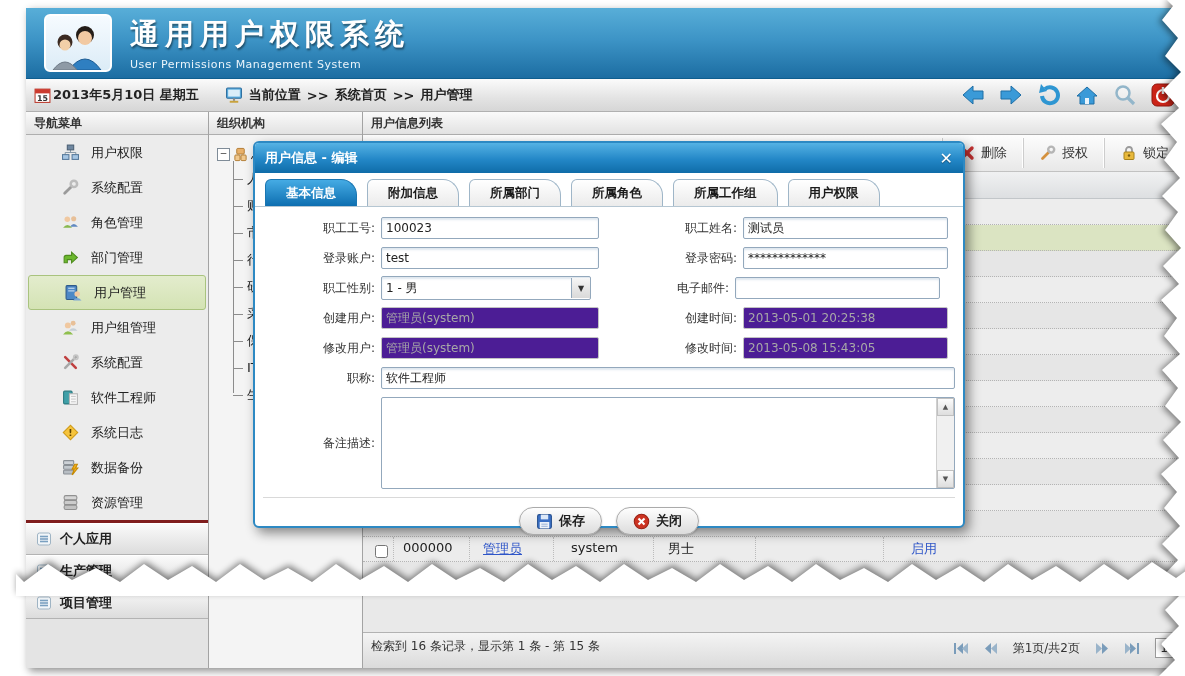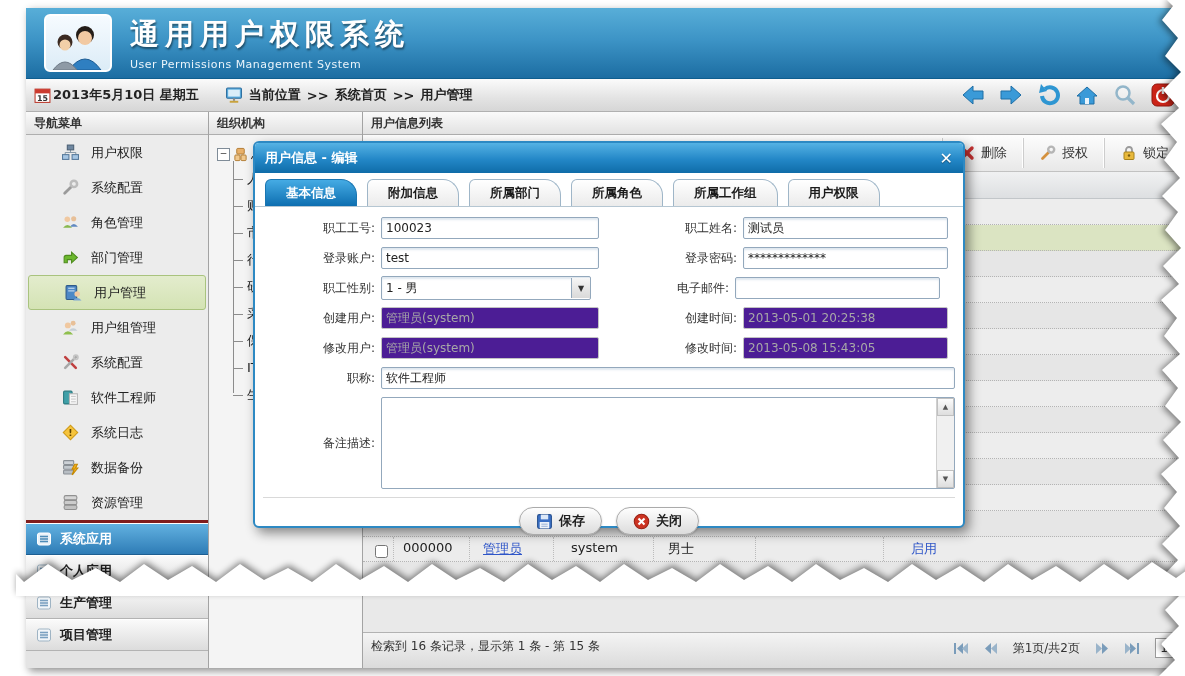--- a/index.html
+++ b/index.html
@@ -279,29 +279,20 @@
         <div class="nav-item">
           <svg width="17" height="17" viewBox="0 0 16 16">
             <rect x="2" y="1.5" width="12" height="4" rx="1.6" fill="#d6d6d6" stroke="#909090"></rect>
             <rect x="2" y="6" width="12" height="4" rx="1.6" fill="#cccccc" stroke="#909090"></rect>
             <rect x="2" y="10.5" width="12" height="4" rx="1.6" fill="#c2c2c2" stroke="#909090"></rect>
           </svg>
           <span class="lbl">资源管理</span>
         </div>
       </div>
       <div class="accordions">
-        <div class="acc active">
-          <svg width="16" height="16" viewBox="0 0 16 16">
-            <rect x="1.5" y="2" width="13" height="12" rx="2" fill="#eaf3fa" stroke="#ffffff"></rect>
-            <line x1="4" y1="5.5" x2="12" y2="5.5" stroke="#4d8cb8" stroke-width="1.6"></line>
-            <line x1="4" y1="8" x2="12" y2="8" stroke="#4d8cb8" stroke-width="1.6"></line>
-            <line x1="4" y1="10.5" x2="12" y2="10.5" stroke="#4d8cb8" stroke-width="1.6"></line>
-          </svg>
-          <span>系统应用</span>
-        </div>
         <div class="acc">
           <svg width="16" height="16" viewBox="0 0 16 16">
             <rect x="1.5" y="2" width="13" height="12" rx="2" fill="#f2f6f9" stroke="#9fb4c4"></rect>
             <line x1="4" y1="5.5" x2="12" y2="5.5" stroke="#7aa0c0" stroke-width="1.6"></line>
             <line x1="4" y1="8" x2="12" y2="8" stroke="#7aa0c0" stroke-width="1.6"></line>
             <line x1="4" y1="10.5" x2="12" y2="10.5" stroke="#7aa0c0" stroke-width="1.6"></line>
           </svg>
           <span>个人应用</span>
         </div>
         <div class="acc">

